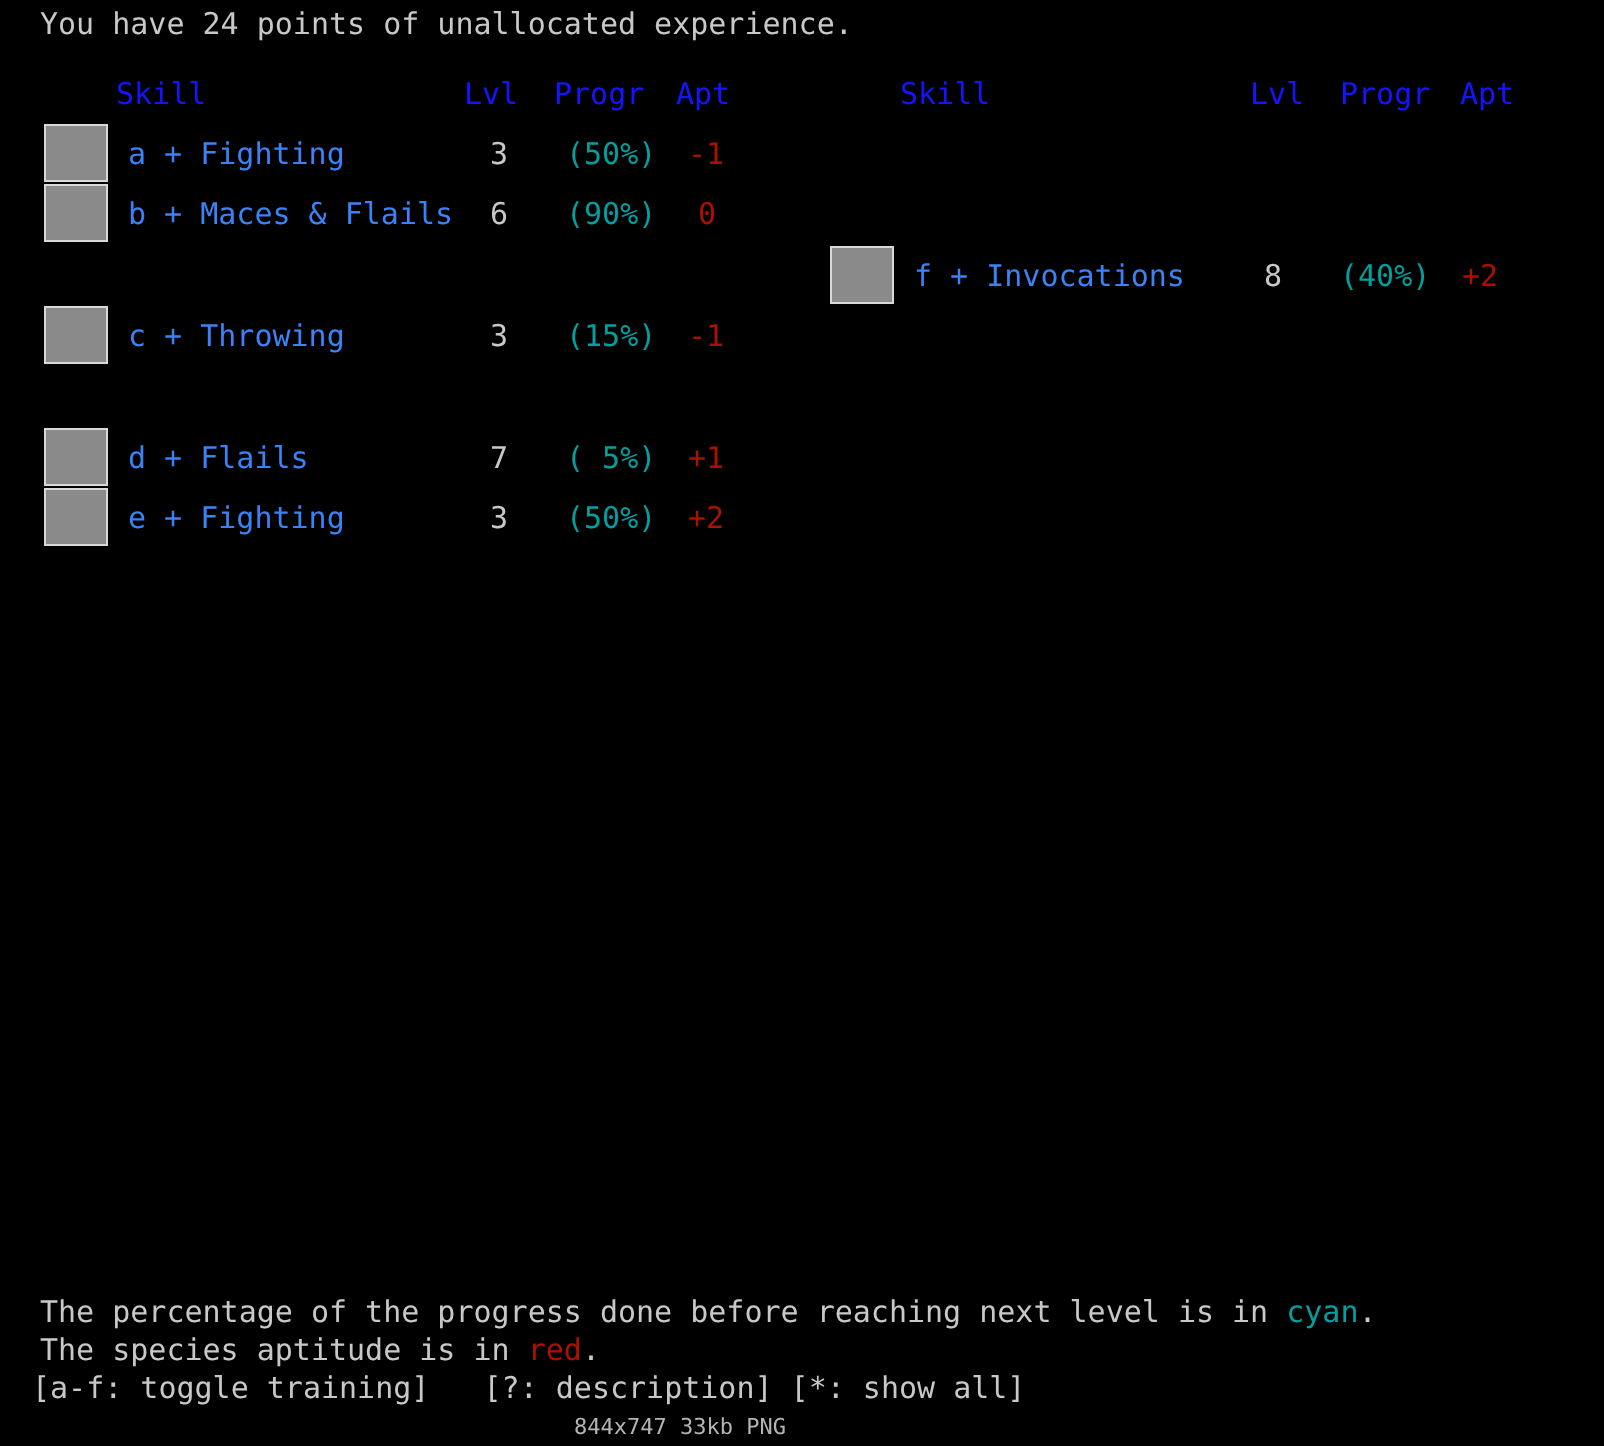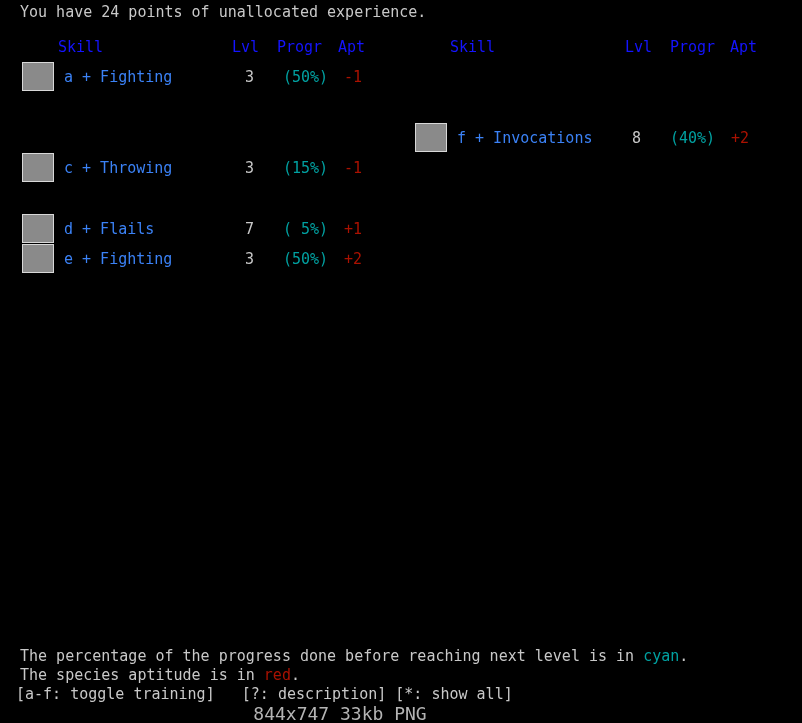--- a/index.html
+++ b/index.html
@@ -87,21 +87,21 @@
   #footer-1 { top: 646px; }
   #footer-2 { top: 665px; }
   #footer-keys { left: 0px; top: 684px; color: #c8c8c8; white-space: pre; }
 
   #status-bar {
     position: absolute;
     left: 0; right: 0;
     top: 706px;
     text-align: center;
     color: #b4b4b4;
-    font-size: 18px;
+    font-size: 11px;
     line-height: 16px;
     white-space: pre;
   }
 </style>
 </head>
 <body>
 
 <div class="screen">
 
   <div class="abs c-white" id="msg-line">You have 24 points of unallocated experience.</div>
@@ -119,20 +119,29 @@
   <div class="skill-row" style="left:6px; top:62px; width:360px;">
     <span class="skill-icon">
       
     </span>
     <span class="skill-label">a + Fighting</span>
     <span class="skill-lvl" style="left:214px; width:18px;">3</span>
     <span class="skill-progr" style="left:261px;">(50%)</span>
     <span class="skill-apt" style="left:322px;">-1</span>
   </div>
 
+  <div class="skill-row" style="left:6px; top:92px; width:360px;">
+    <span class="skill-icon">
+      
+    </span>
+    <span class="skill-label">b + Maces &amp; Flails</span>
+    <span class="skill-lvl" style="left:214px; width:18px;">6</span>
+    <span class="skill-progr" style="left:261px;">(90%)</span>
+    <span class="skill-apt" style="left:327px;">0</span>
+  </div>
 
   <div class="skill-row" style="left:6px; top:153px; width:360px;">
     <span class="skill-icon">
       
     </span>
     <span class="skill-label">c + Throwing</span>
     <span class="skill-lvl" style="left:214px; width:18px;">3</span>
     <span class="skill-progr" style="left:261px;">(15%)</span>
     <span class="skill-apt" style="left:322px;">-1</span>
   </div>

